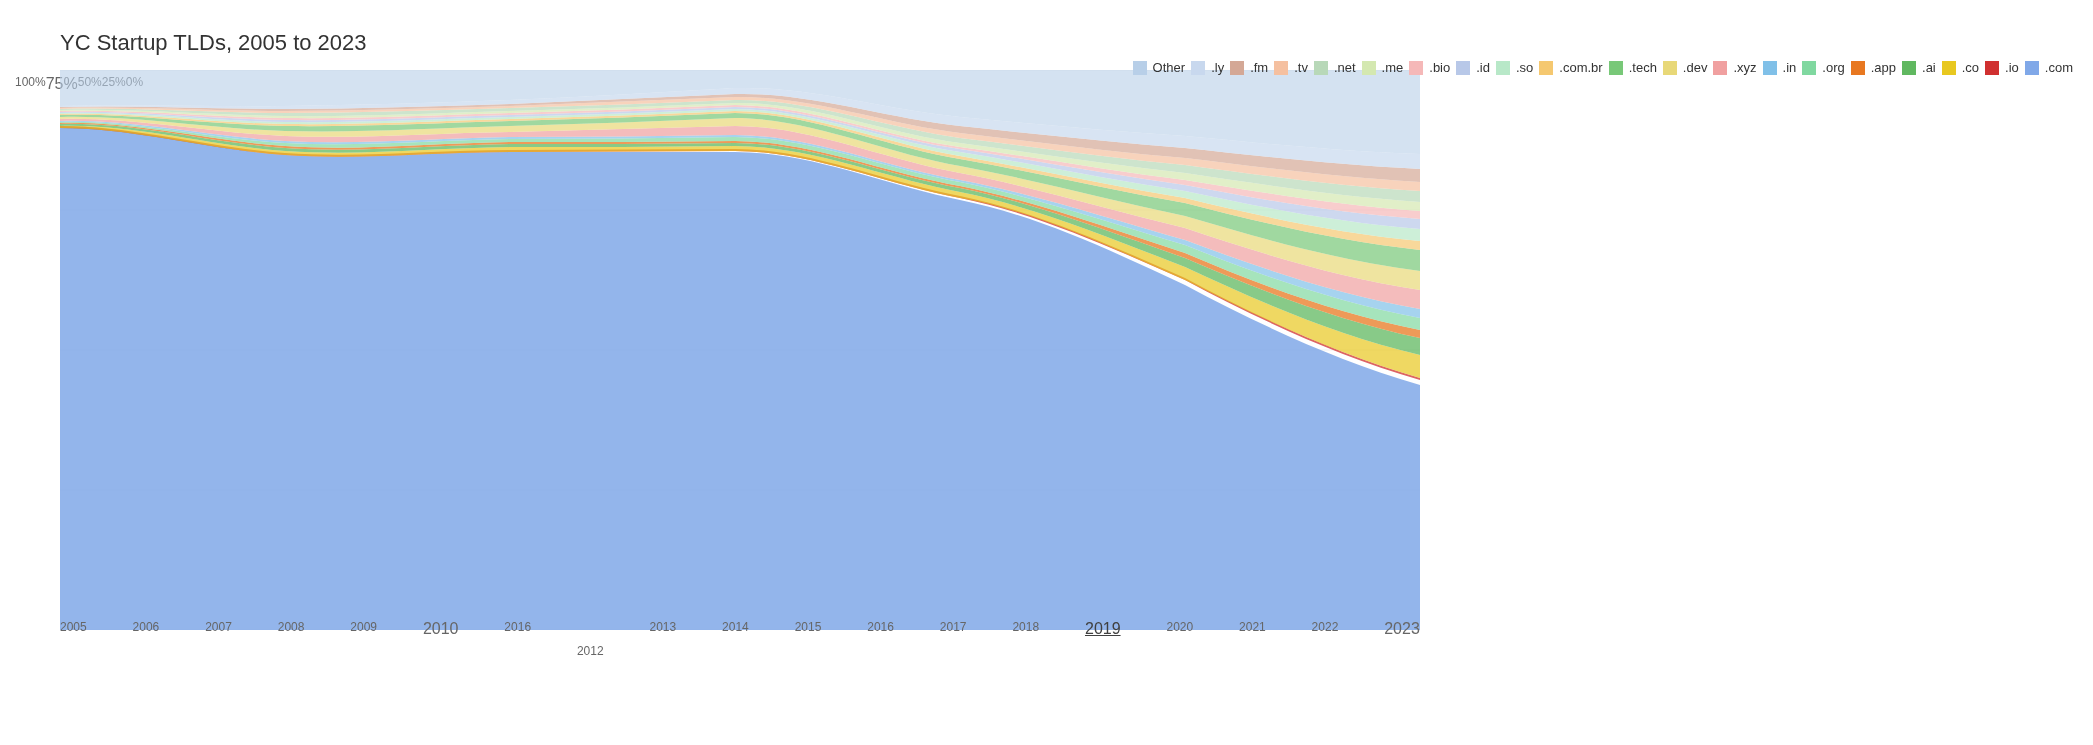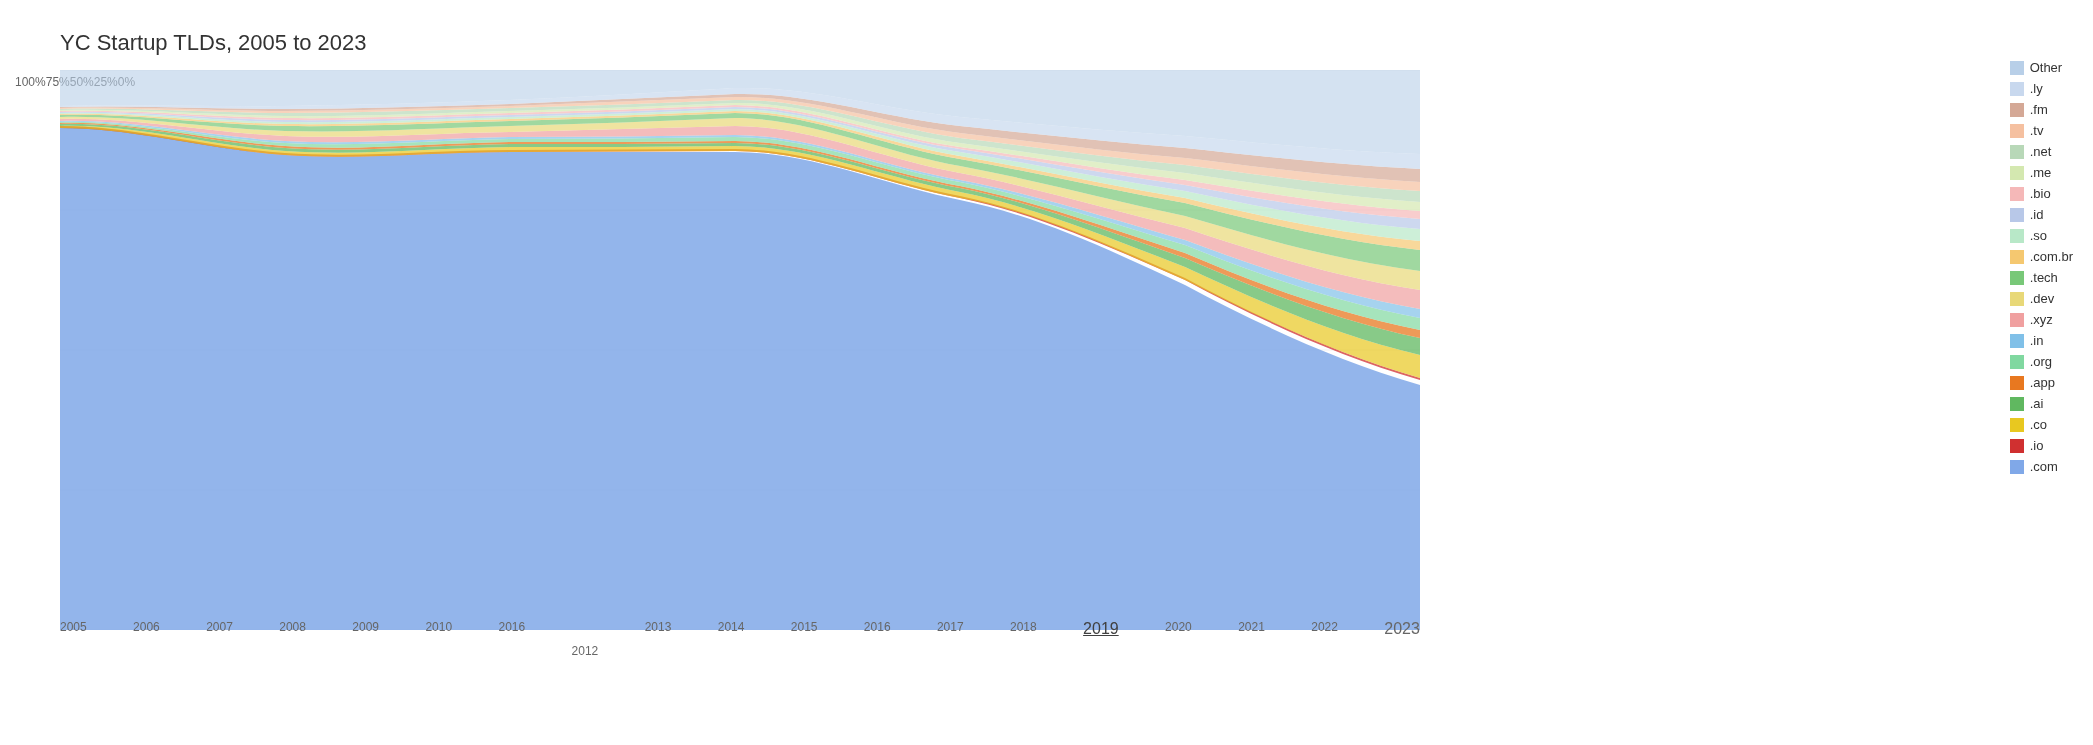--- a/index.html
+++ b/index.html
@@ -20,21 +20,21 @@
       font-size: 22px;
       color: #333;
       margin-bottom: 20px;
       font-weight: normal;
     }
     .legend {
       position: absolute;
       right: 20px;
       top: 60px;
       display: flex;
-      flex-direction: column;
+      flex-direction: row;
       gap: 6px;
     }
     .legend-item {
       display: flex;
       align-items: center;
       gap: 6px;
       font-size: 13px;
       color: #333;
     }
     .legend-color {
@@ -44,21 +44,21 @@
     }
   </style>
 </head>
 <body>
 
 <div class="chart-container">
   <div class="chart-title">YC Startup TLDs, 2005 to 2023</div>
 
   <div style="position:absolute; left:15px; top:75px; height:540px; display:flex; flex-direction:row; justify-content:space-between;">
     <span style="font-size:12px;color:#666;">100%</span>
-    <span style="font-size:12px;color:#666;">75%</span>
+    <span style="font-size:16px;color:#666;">75%</span>
     <span style="font-size:12px;color:#666;">50%</span>
     <span style="font-size:12px;color:#666;">25%</span>
     <span style="font-size:12px;color:#666;">0%</span>
   </div>
 
   <div style="position:absolute; left:60px; top:70px; width:1360px; height:560px;">
     <svg width="1360" height="560" viewBox="0 0 1360 560" preserveAspectRatio="none">
 
       <line x1="0" y1="0" x2="1360" y2="0" stroke="#e0e0e0" stroke-width="0.5"></line>
       <line x1="0" y1="140" x2="1360" y2="140" stroke="#e0e0e0" stroke-width="0.5"></line>
@@ -398,21 +398,21 @@
 
     </svg>
 
     
     <div style="position:absolute; bottom:-28px; left:0; width:100%; display:flex; justify-content:space-between;">
       <span style="font-size:12px;color:#666;">2005</span>
       <span style="font-size:12px;color:#666;">2006</span>
       <span style="font-size:12px;color:#666;">2007</span>
       <span style="font-size:12px;color:#666;">2008</span>
       <span style="font-size:12px;color:#666;">2009</span>
-      <span style="font-size:12px;color:#666;">2010</span>
+      <span style="font-size:16px;color:#666;">2010</span>
       <span style="font-size:12px;color:#666;">2016</span>
       <span style="font-size:12px;color:#666;margin-top:24px;">2012</span>
       <span style="font-size:12px;color:#666;">2013</span>
       <span style="font-size:12px;color:#666;">2014</span>
       <span style="font-size:12px;color:#666;">2015</span>
       <span style="font-size:12px;color:#666;">2016</span>
       <span style="font-size:12px;color:#666;">2017</span>
       <span style="font-size:12px;color:#666;">2018</span>
       <span style="font-size:16px;color:#404040;text-decoration:underline;">2019</span>
       <span style="font-size:12px;color:#666;">2020</span>

